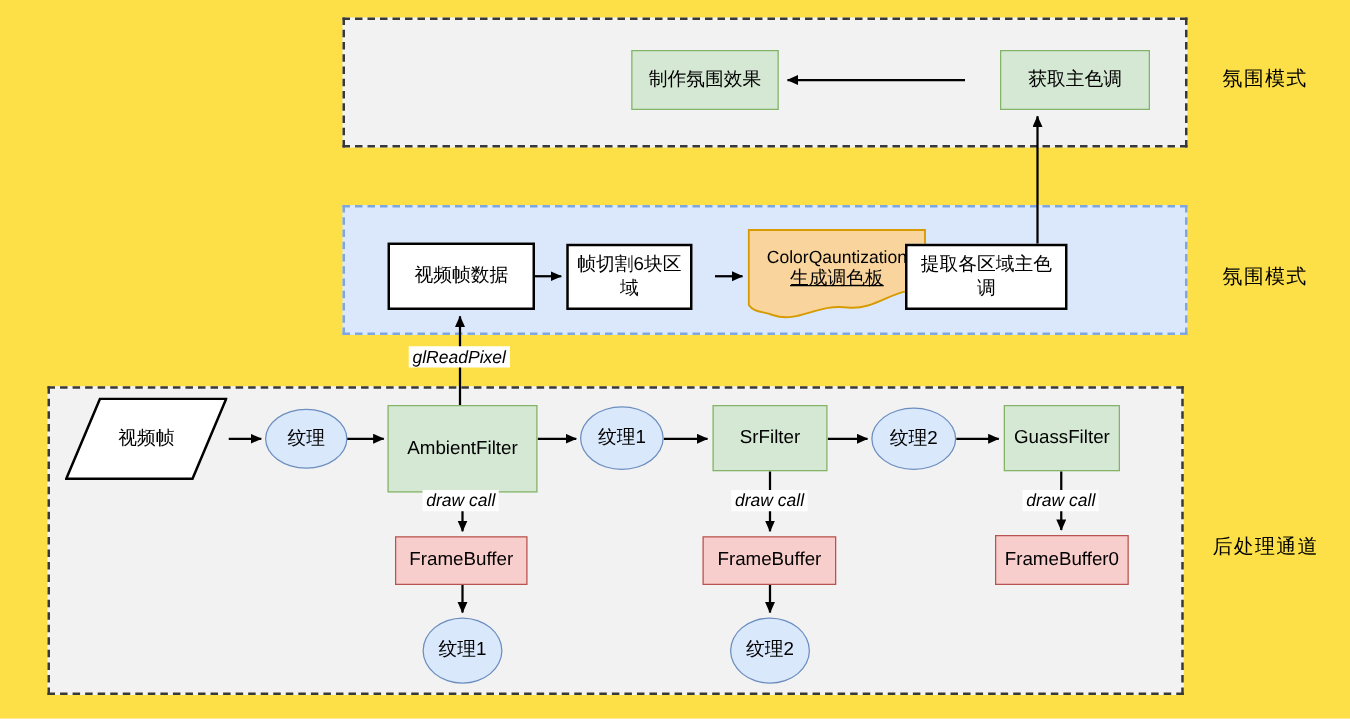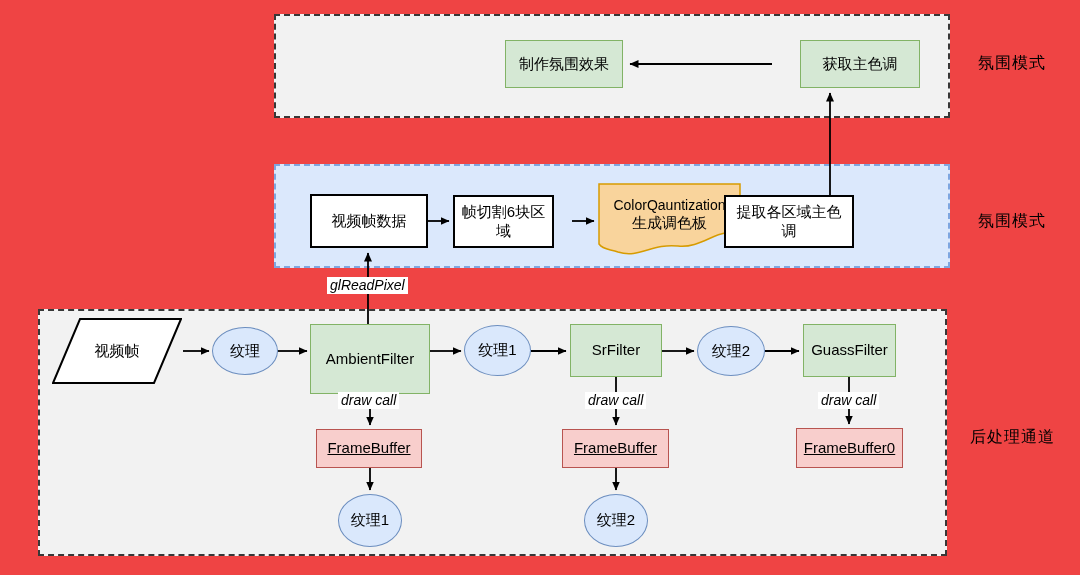--- a/index.html
+++ b/index.html
@@ -1,17 +1,17 @@
 <!DOCTYPE html>
 <html style="--green-fill: #d5e8d4; --green-border: #82b366; --pink-fill: #f8cecc; --pink-border: #b85450; --ellipse-fill: #dae8fc; --ellipse-border: #6c8ebf; --doc-fill: #f9d49c; --doc-border: #d79b00; --ambient-section-fill: #dbe8fc; --ambient-section-border: #7ea6e0; --gray-section-fill: #f2f2f2; --gray-section-border: #383838; --arrow-color: #000000;"><head>
 <meta charset="utf-8">
 <style>
   html,body{margin:0;padding:0;background:#fff;}
   .canvas{
-    position:relative;width:1080px;height:575px;background:#ef4444;
+    position:relative;width:1080px;height:575px;background:#fde047;
     font-family:"Liberation Sans","DejaVu Sans",sans-serif;color:#000;overflow:hidden;
   }
   .section{position:absolute;box-sizing:border-box;}
   .section-platform{
     left:274px;top:14px;width:676px;height:104px;
     background:var(--gray-section-fill,#f2f2f2);
     border:2px dashed var(--gray-section-border,#333);
   }
   .section-ambient{
     left:274px;top:164px;width:676px;height:104px;
@@ -23,21 +23,21 @@
     background:var(--gray-section-fill,#f2f2f2);
     border:2px dashed var(--gray-section-border,#333);
   }
   .edges{position:absolute;left:0;top:0;width:1080px;height:575px;pointer-events:none;}
   .node{
     position:absolute;display:flex;align-items:center;justify-content:center;
     text-align:center;font-size:15px;line-height:1.25;box-sizing:border-box;padding:2px;
   }
   .rect-white{background:#ffffff;border:2px solid #000;}
   .rect-green{background:var(--green-fill,#d5e8d4);border:1.5px solid var(--green-border,#82b366);}
-  .rect-pink{background:var(--pink-fill,#f8cecc);border:1.5px solid var(--pink-border,#b85450);text-decoration:underline;}
+  .rect-pink{background:var(--pink-fill,#f8cecc);border:1.5px solid var(--pink-border,#b85450);}
   .ellipse{background:var(--ellipse-fill,#dae8fc);border:1.5px solid var(--ellipse-border,#6c8ebf);border-radius:50%;}
   .shape-node{padding:0;}
   .shape-node svg{position:absolute;inset:0;width:100%;height:100%;}
   .shape-node .shape-text{position:relative;z-index:1;}
   .edge-label{
     position:absolute;background:#ffffff;font-size:14px;line-height:1.1;
     padding:1px 3px;text-align:center;white-space:nowrap;font-style:italic;
   }
   .side-label{
     position:absolute;font-size:16px;letter-spacing:1px;white-space:nowrap;
@@ -84,21 +84,21 @@
 
   <div class="node rect-white" style="left:310px;top:194px;width:118px;height:54px;">视频帧数据</div>
   <div class="node rect-white" style="left:453px;top:195px;width:101px;height:53px;">帧切割6块区域</div>
 
   <div class="node shape-node" style="left:598px;top:183px;width:143px;height:76px;">
     <svg viewBox="0 0 143 76" preserveAspectRatio="none">
       <path d="M1,1 L142,1 L142,54 C124,40 106,66 80,63 C54,60 41,76 20,69 C12,66 5,67 1,61 Z" style="fill:var(--doc-fill,#f9d49c);stroke:var(--doc-border,#d79b00);stroke-width:1.5;"></path>
     </svg>
     <div class="shape-text" style="margin-top:-12px;">
       <div style="font-size:14px;">ColorQauntization</div>
-      <div style="font-size:15px;">生成调色板</div>
+      <div style="font-size:15px;text-decoration:underline;">生成调色板</div>
     </div>
   </div>
 
   <div class="node rect-white" style="left:724px;top:195px;width:130px;height:53px;padding:2px 6px;">提取各区域主色调</div>
 
   <div class="node shape-node" style="left:52px;top:318px;width:130px;height:66px;">
     <svg viewBox="0 0 130 66" preserveAspectRatio="none">
       <path d="M28,1 L129,1 L102,65 L1,65 Z" fill="#ffffff" stroke="#000" stroke-width="2"></path>
     </svg>
     <div class="shape-text">视频帧</div>

